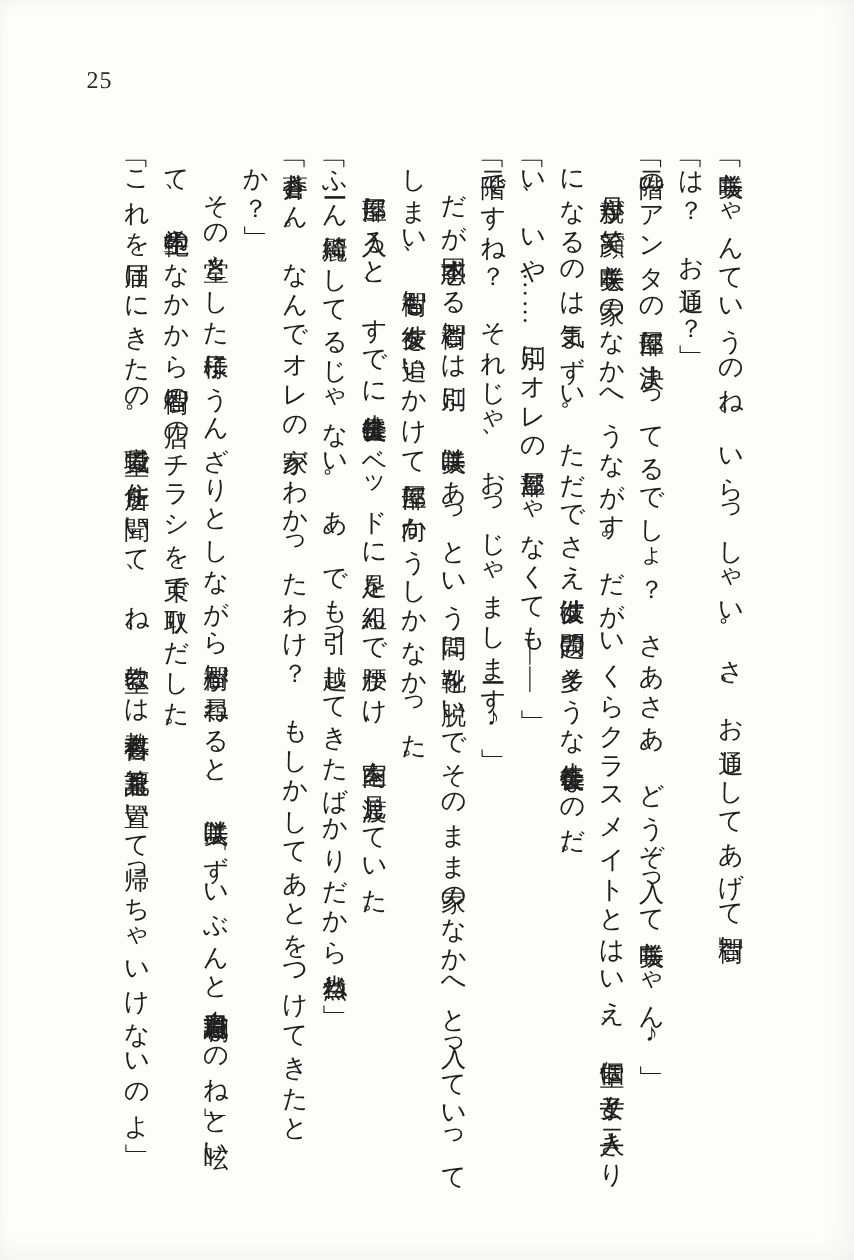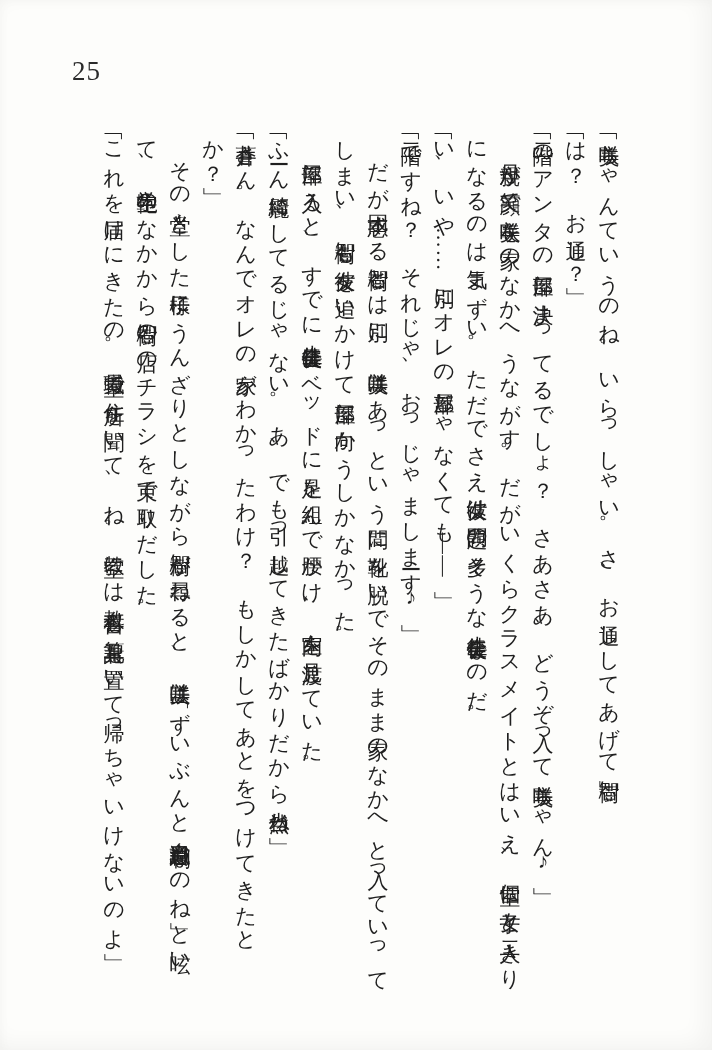--- a/index.html
+++ b/index.html
@@ -14,21 +14,21 @@
   .page {
     position: absolute;
     inset: 0;
     background: #fdfdfb;
     box-shadow: inset -8px -5px 22px rgba(0,0,0,0.045), inset 3px 2px 10px rgba(0,0,0,0.02);
   }
   .page-number {
     position: absolute;
     top: 56px;
     left: 72px;
-    font-size: 27px;
+    font-size: 20px;
     letter-spacing: 1px;
     color: #2a2a2a;
   }
   .text-block {
     position: absolute;
     top: 126px;
     right: 87px;
     height: 865px;
     writing-mode: vertical-rl;
     text-orientation: mixed;

